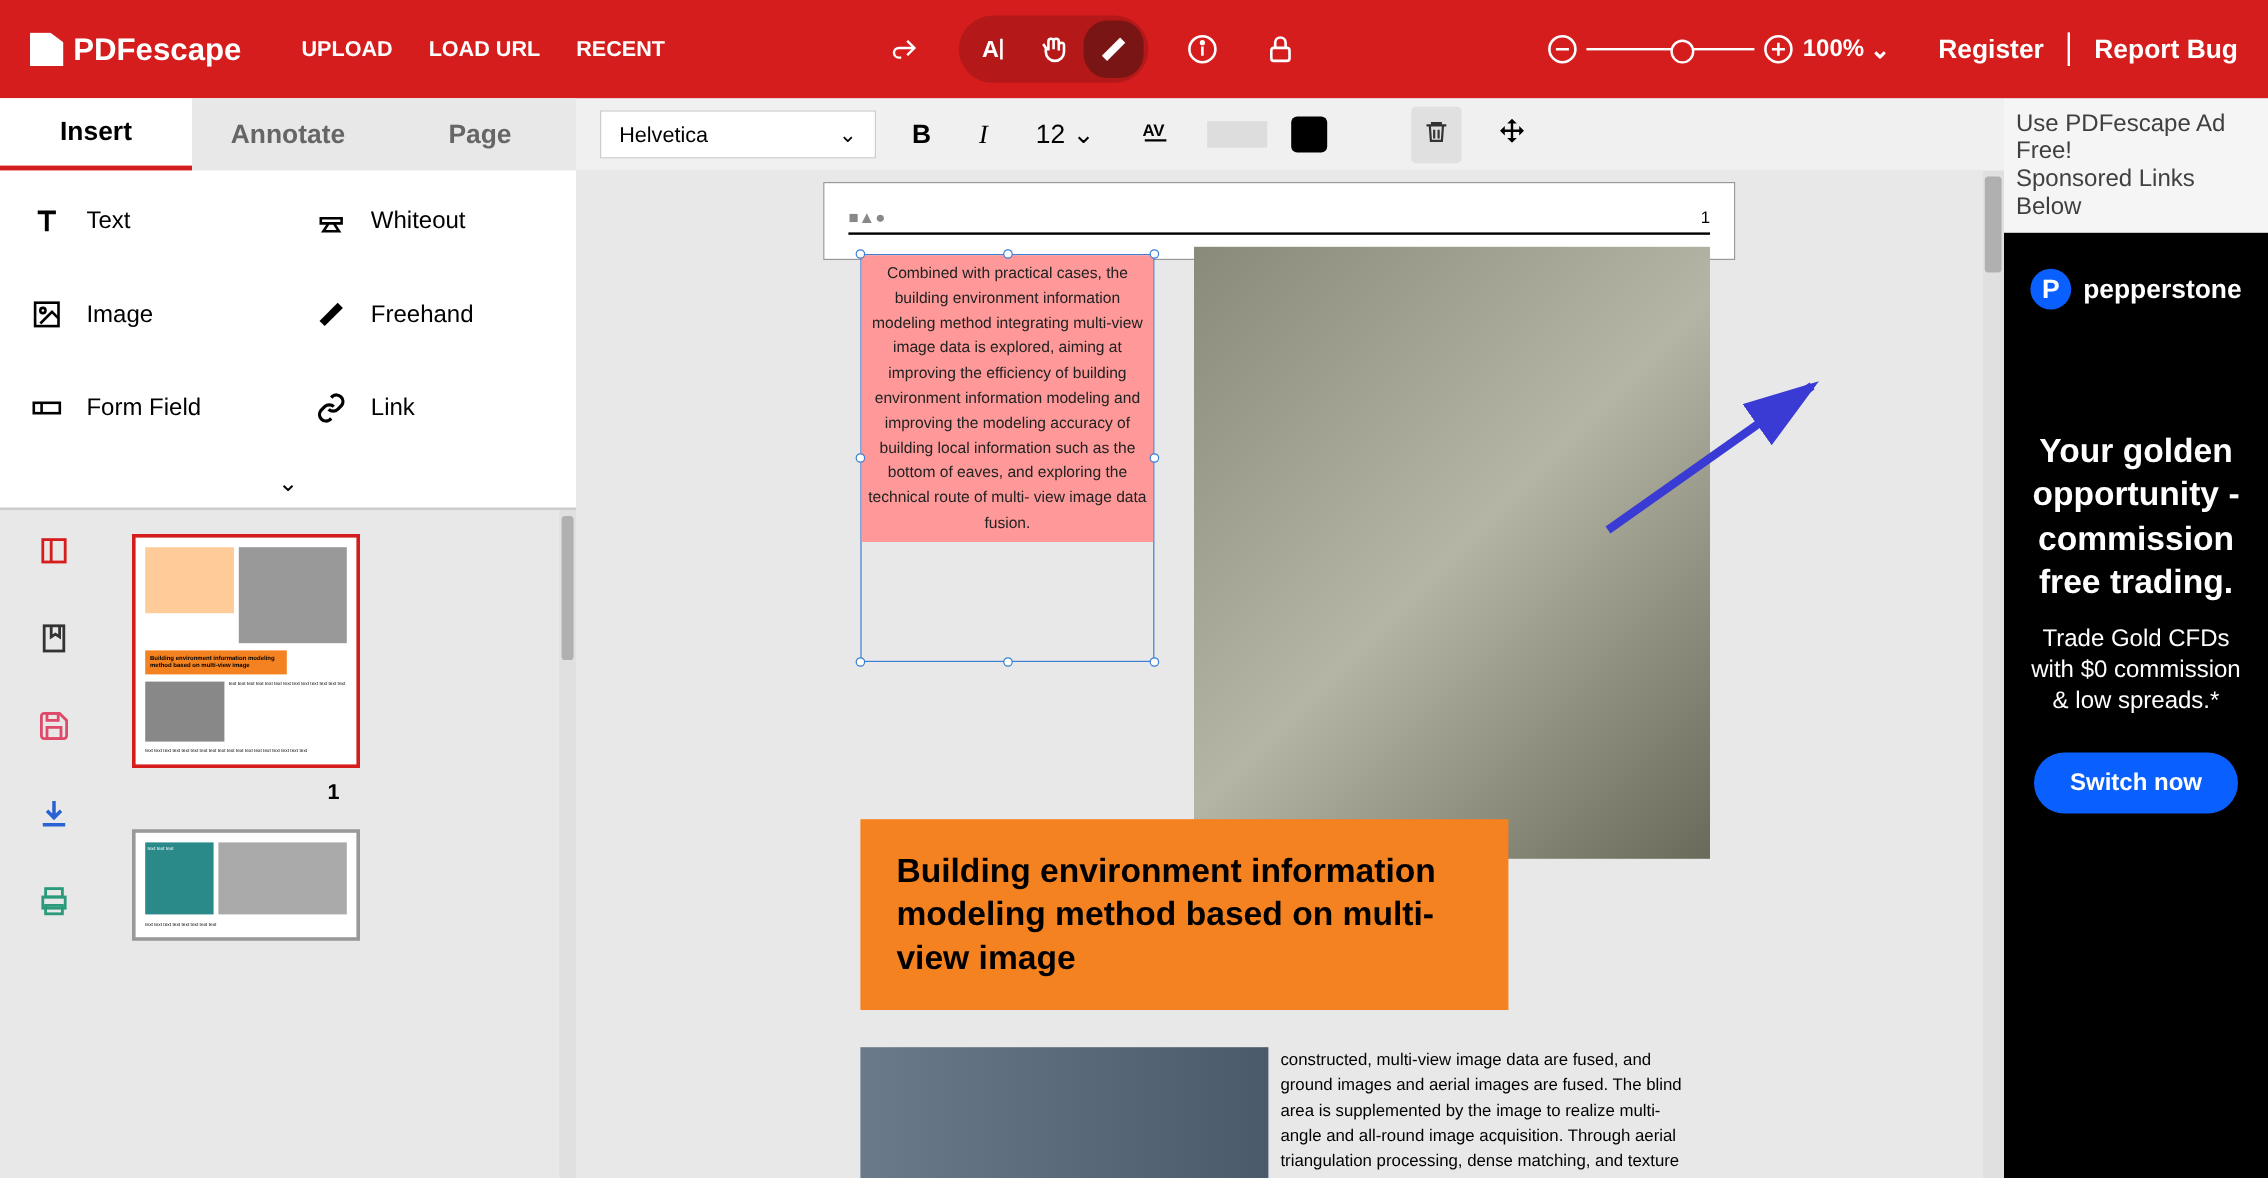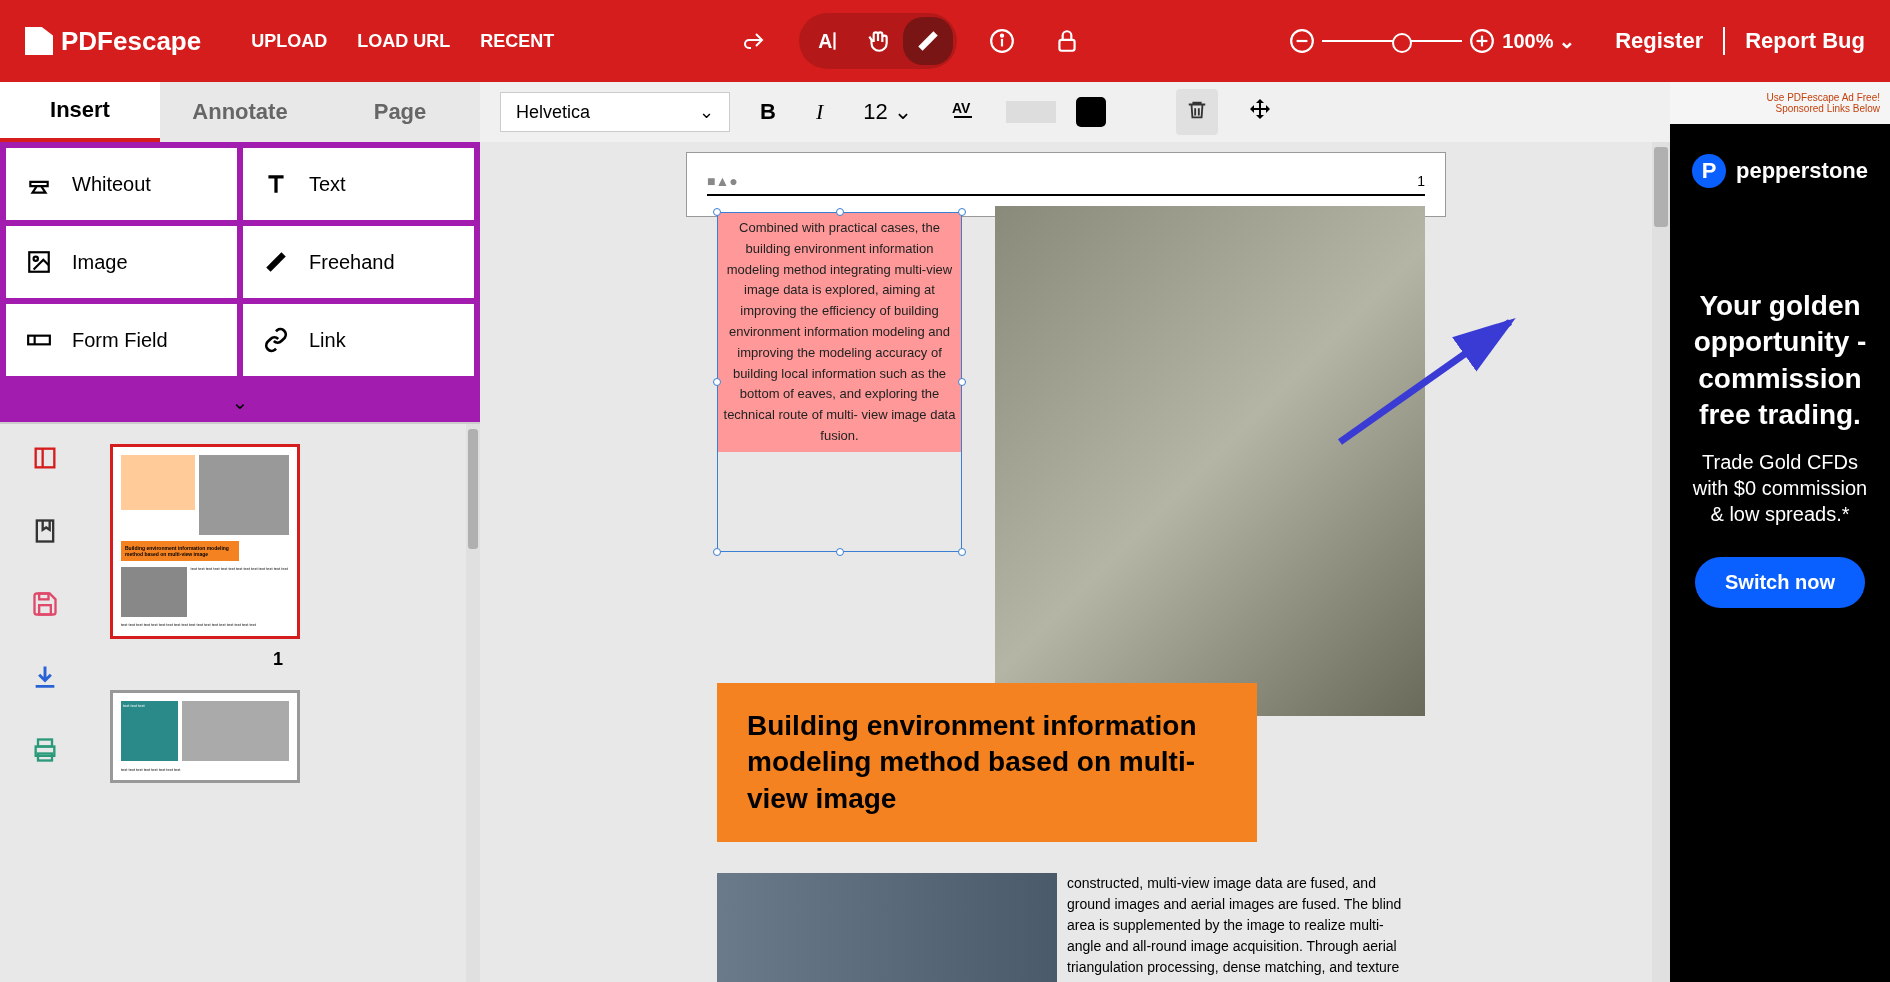--- a/index.html
+++ b/index.html
@@ -14,21 +14,21 @@
 .tool-group{background:rgba(0,0,0,.15);border-radius:30px;padding:4px;display:flex;align-items:center}
 .tool-group .tool-btn{width:50px;height:48px}
 .tool-group .active{background:#7a1515}
 .zoom-area{display:flex;align-items:center;margin-left:auto}
 .zoom-slider{width:140px;height:2px;background:#fff;position:relative}
 .zoom-slider::after{content:'';position:absolute;left:50%;top:-7px;width:16px;height:16px;border:2px solid #fff;border-radius:50%;background:#d51d1d}
 .zoom-text{font-size:20px;font-weight:600;display:flex;align-items:center;gap:5px}
 .right-links{display:flex;align-items:center;gap:20px;margin-left:40px;font-size:22px;font-weight:700}
 .right-links .sep{width:2px;height:28px;background:#fff}
 .main{display:flex;height:calc(100% - 82px)}
-.left-panel{width:480px;background:#a21caf;display:flex;flex-direction:column}
+.left-panel{width:480px;background:#ffffff;display:flex;flex-direction:column}
 .tabs{display:flex;height:60px;background:#e8e8e8}
 .tab{flex:1;display:flex;align-items:center;justify-content:center;font-size:22px;font-weight:600;color:#666;cursor:pointer}
 .tab.active{background:#fff;color:#000;border-bottom:4px solid #d51d1d}
 .insert-grid{display:grid;grid-template-columns:1fr 1fr;gap:6px;padding:6px}
 .insert-item{background:#fff;height:72px;display:flex;align-items:center;gap:20px;padding:0 20px;cursor:pointer;font-size:20px}
 .insert-item svg,.insert-item .ic{width:26px;height:26px}
 .expand-btn{text-align:center;padding:8px;cursor:pointer;font-size:20px}
 .thumbs-area{flex:1;display:flex;background:#e8e8e8;border-top:2px solid #ccc;overflow:hidden}
 .side-icons{width:90px;display:flex;flex-direction:column;align-items:center;padding-top:20px;gap:45px}
 .side-icons .si{width:28px;height:28px;cursor:pointer}
@@ -47,21 +47,21 @@
 .page-header{display:flex;justify-content:space-between;border-bottom:2px solid #000;padding-bottom:5px;font-size:14px}
 .sel-box{position:absolute;border:1.5px solid #3a7fd4;left:30px;top:59px;width:245px;height:340px}
 .sel-handle{position:absolute;width:8px;height:8px;border:1.5px solid #3a7fd4;background:#fff;border-radius:50%}
 .highlighted-text{background:#ff9999;text-align:center;font-size:13px;line-height:1.6;padding:5px;color:#222}
 .page-img{width:430px;height:510px;background:linear-gradient(135deg,#8a8a7a,#b5b5a5,#6a6a5a);float:right;margin-top:10px}
 .orange-box{background:#f58220;color:#000;padding:25px 30px;font-size:28px;font-weight:800;line-height:1.3;width:540px;position:absolute;top:530px;left:30px}
 .body-text{position:absolute;top:720px;left:380px;width:350px;font-size:14px;line-height:1.5}
 .bottom-img{position:absolute;top:720px;left:30px;width:340px;height:150px;background:linear-gradient(90deg,#6a7a8a,#4a5a6a)}
 .arrow{position:absolute;top:170px;left:850px;width:200px;height:140px;pointer-events:none;z-index:10}
 .right-panel{width:220px;background:#f5f5f5;display:flex;flex-direction:column}
-.ad-text{text-align:right;font-size:10px;padding:10px;color:#c2410c}
+.ad-text{text-align:left;font-size:20px;padding:10px;color:#404040}
 .ad-box{flex:1;background:#000;color:#fff;padding:30px 20px;display:flex;flex-direction:column;align-items:center;text-align:center}
 .ad-logo{display:flex;align-items:center;gap:10px;font-size:22px;font-weight:600;margin-bottom:100px}
 .ad-logo-icon{width:34px;height:34px;background:#0a5fff;border-radius:50%;display:flex;align-items:center;justify-content:center;font-weight:800}
 .ad-head{font-size:28px;font-weight:700;line-height:1.3;margin-bottom:15px}
 .ad-sub{font-size:20px;line-height:1.3;margin-bottom:30px}
 .ad-btn{background:#0a5fff;color:#fff;padding:14px 30px;border-radius:30px;font-size:20px;font-weight:700;cursor:pointer}
 .scrollbar{width:18px;background:#e0e0e0;position:relative}
 .scrollbar::before{content:'';position:absolute;top:5px;left:2px;right:2px;height:80px;background:#b0b0b0;border-radius:3px}
 .thumb-scroll{width:14px;background:#e0e0e0;position:relative}
 .thumb-scroll::before{content:'';position:absolute;top:5px;left:2px;right:2px;height:120px;background:#b0b0b0;border-radius:3px}
@@ -146,30 +146,30 @@
 
 <div class="main">
   <div class="left-panel">
     <div class="tabs">
       <div class="tab active">Insert</div>
       <div class="tab">Annotate</div>
       <div class="tab">Page</div>
     </div>
     <div class="insert-grid">
       <div class="insert-item">
+        <svg class="ic" viewBox="0 0 24 24" fill="#000">
+            <path d="M5 4h14v3h-5.5v13h-3V7H5z"></path>
+          </svg>
+        <span>Text</span>
+      </div>
+      <div class="insert-item">
         <svg class="ic" viewBox="0 0 24 24" fill="none" stroke="#000" stroke-width="2">
             <path d="M4 10h16v4H4zM10 14l-4 6h12l-4-6"></path>
           </svg>
         <span>Whiteout</span>
-      </div>
-      <div class="insert-item">
-        <svg class="ic" viewBox="0 0 24 24" fill="#000">
-            <path d="M5 4h14v3h-5.5v13h-3V7H5z"></path>
-          </svg>
-        <span>Text</span>
       </div>
       <div class="insert-item">
         <svg class="ic" viewBox="0 0 24 24" fill="none" stroke="#000" stroke-width="2">
             <rect x="3" y="3" width="18" height="18"></rect>
             <circle cx="9" cy="9" r="2"></circle>
             <path d="M21 15l-5-5-9 9"></path>
           </svg>
         <span>Image</span>
       </div>
       <div class="insert-item">

